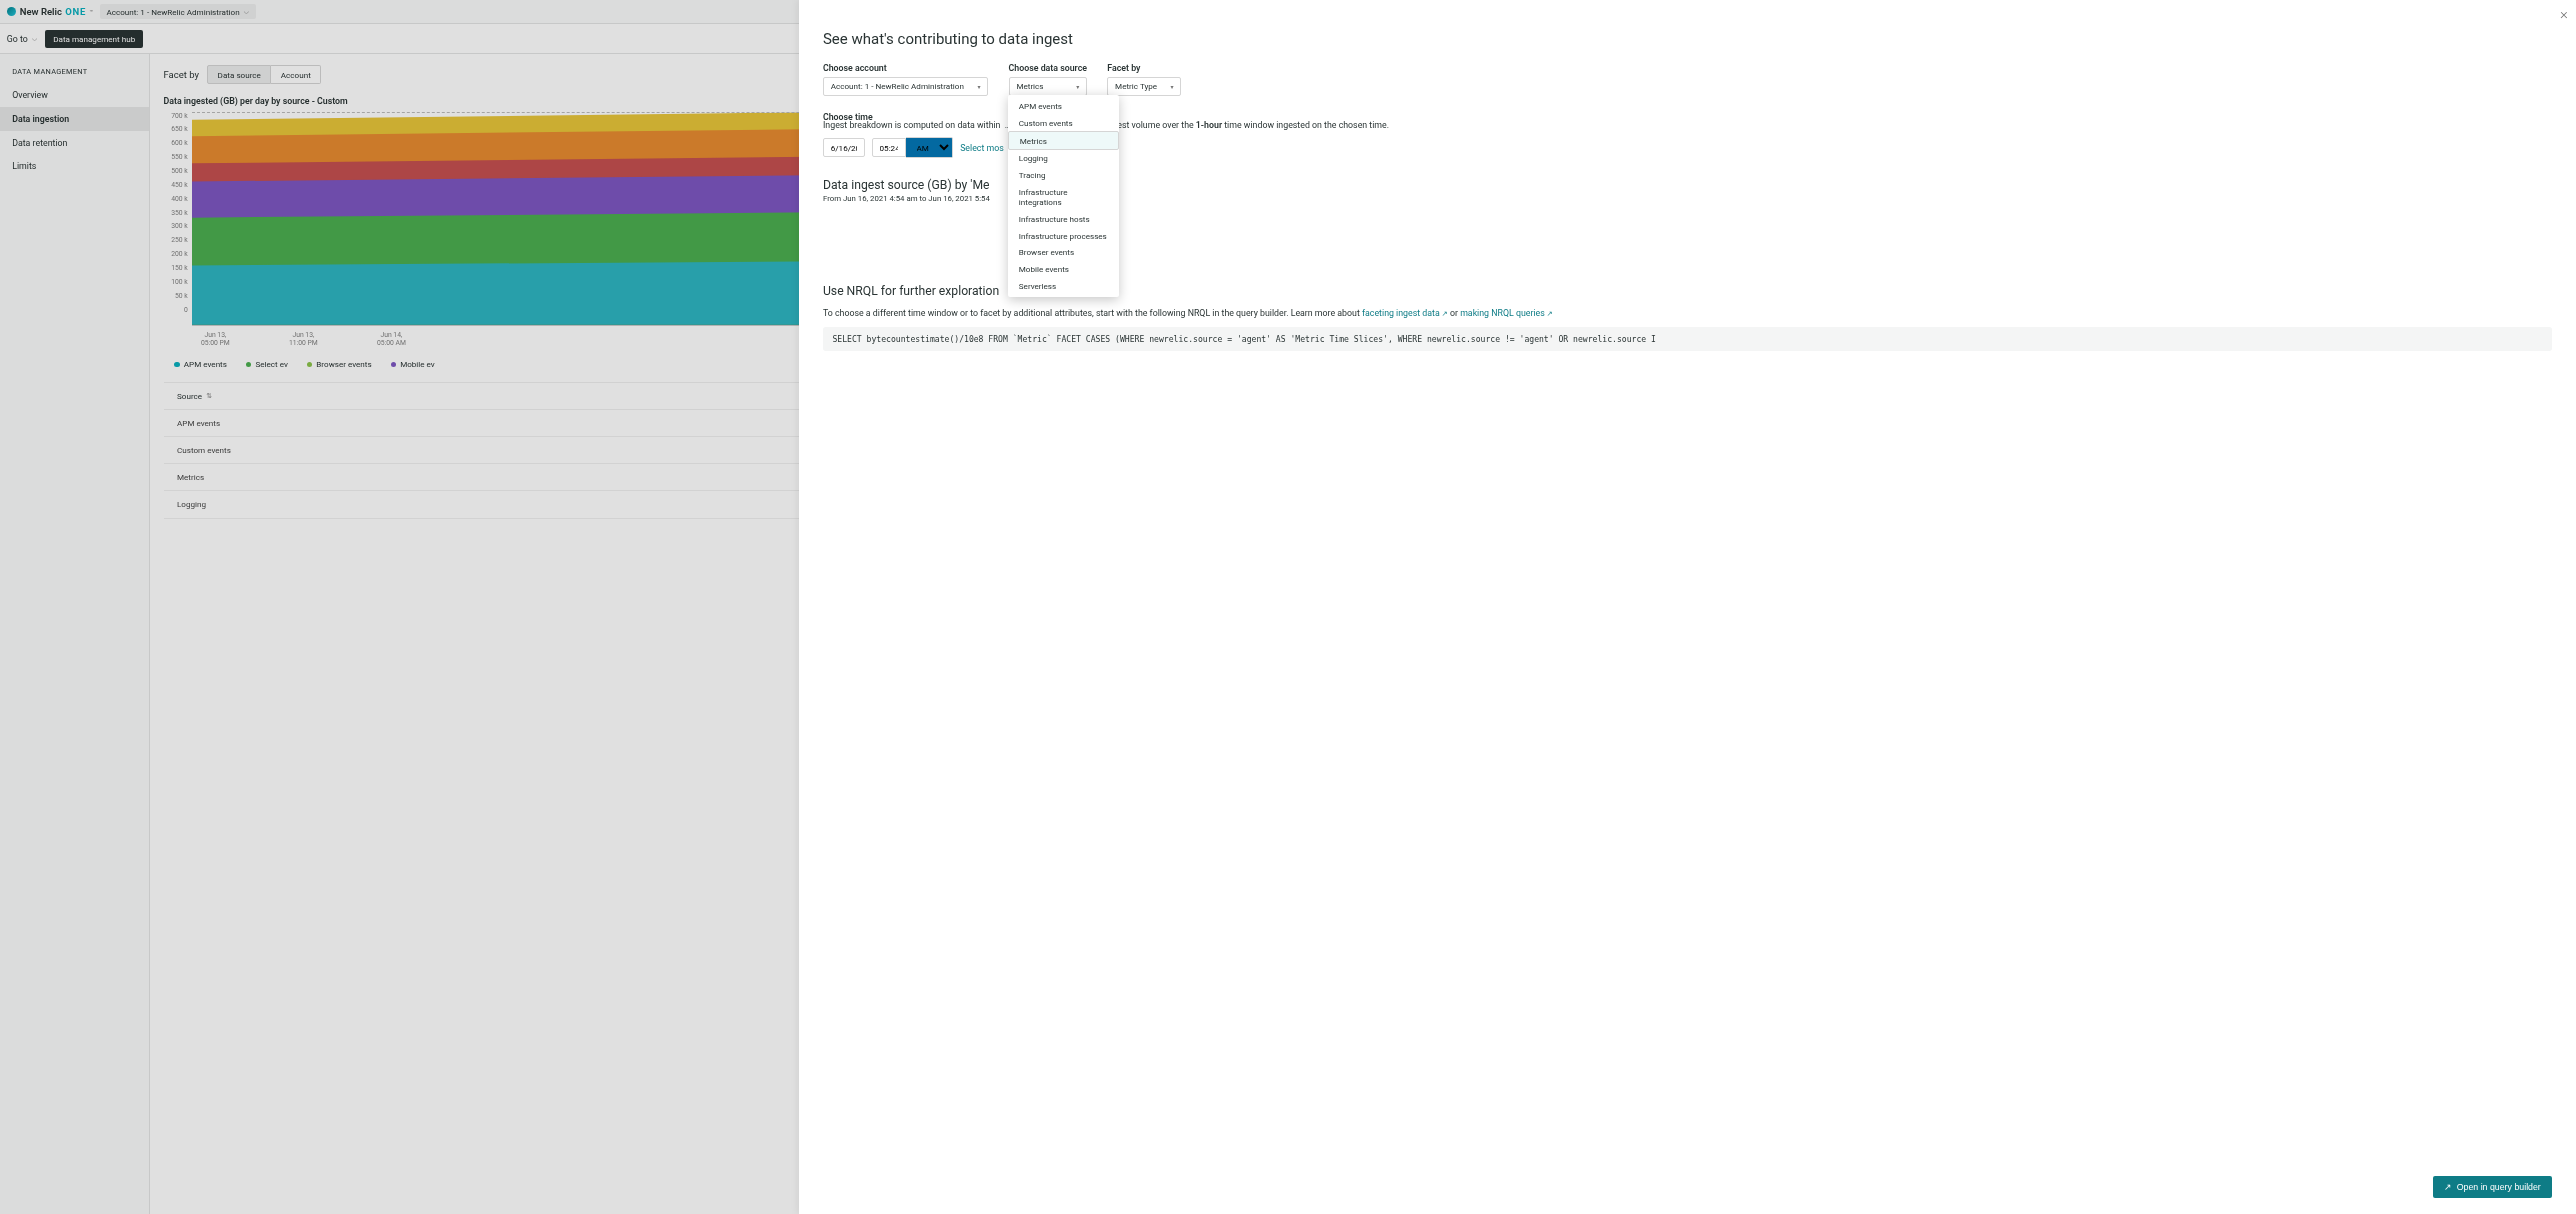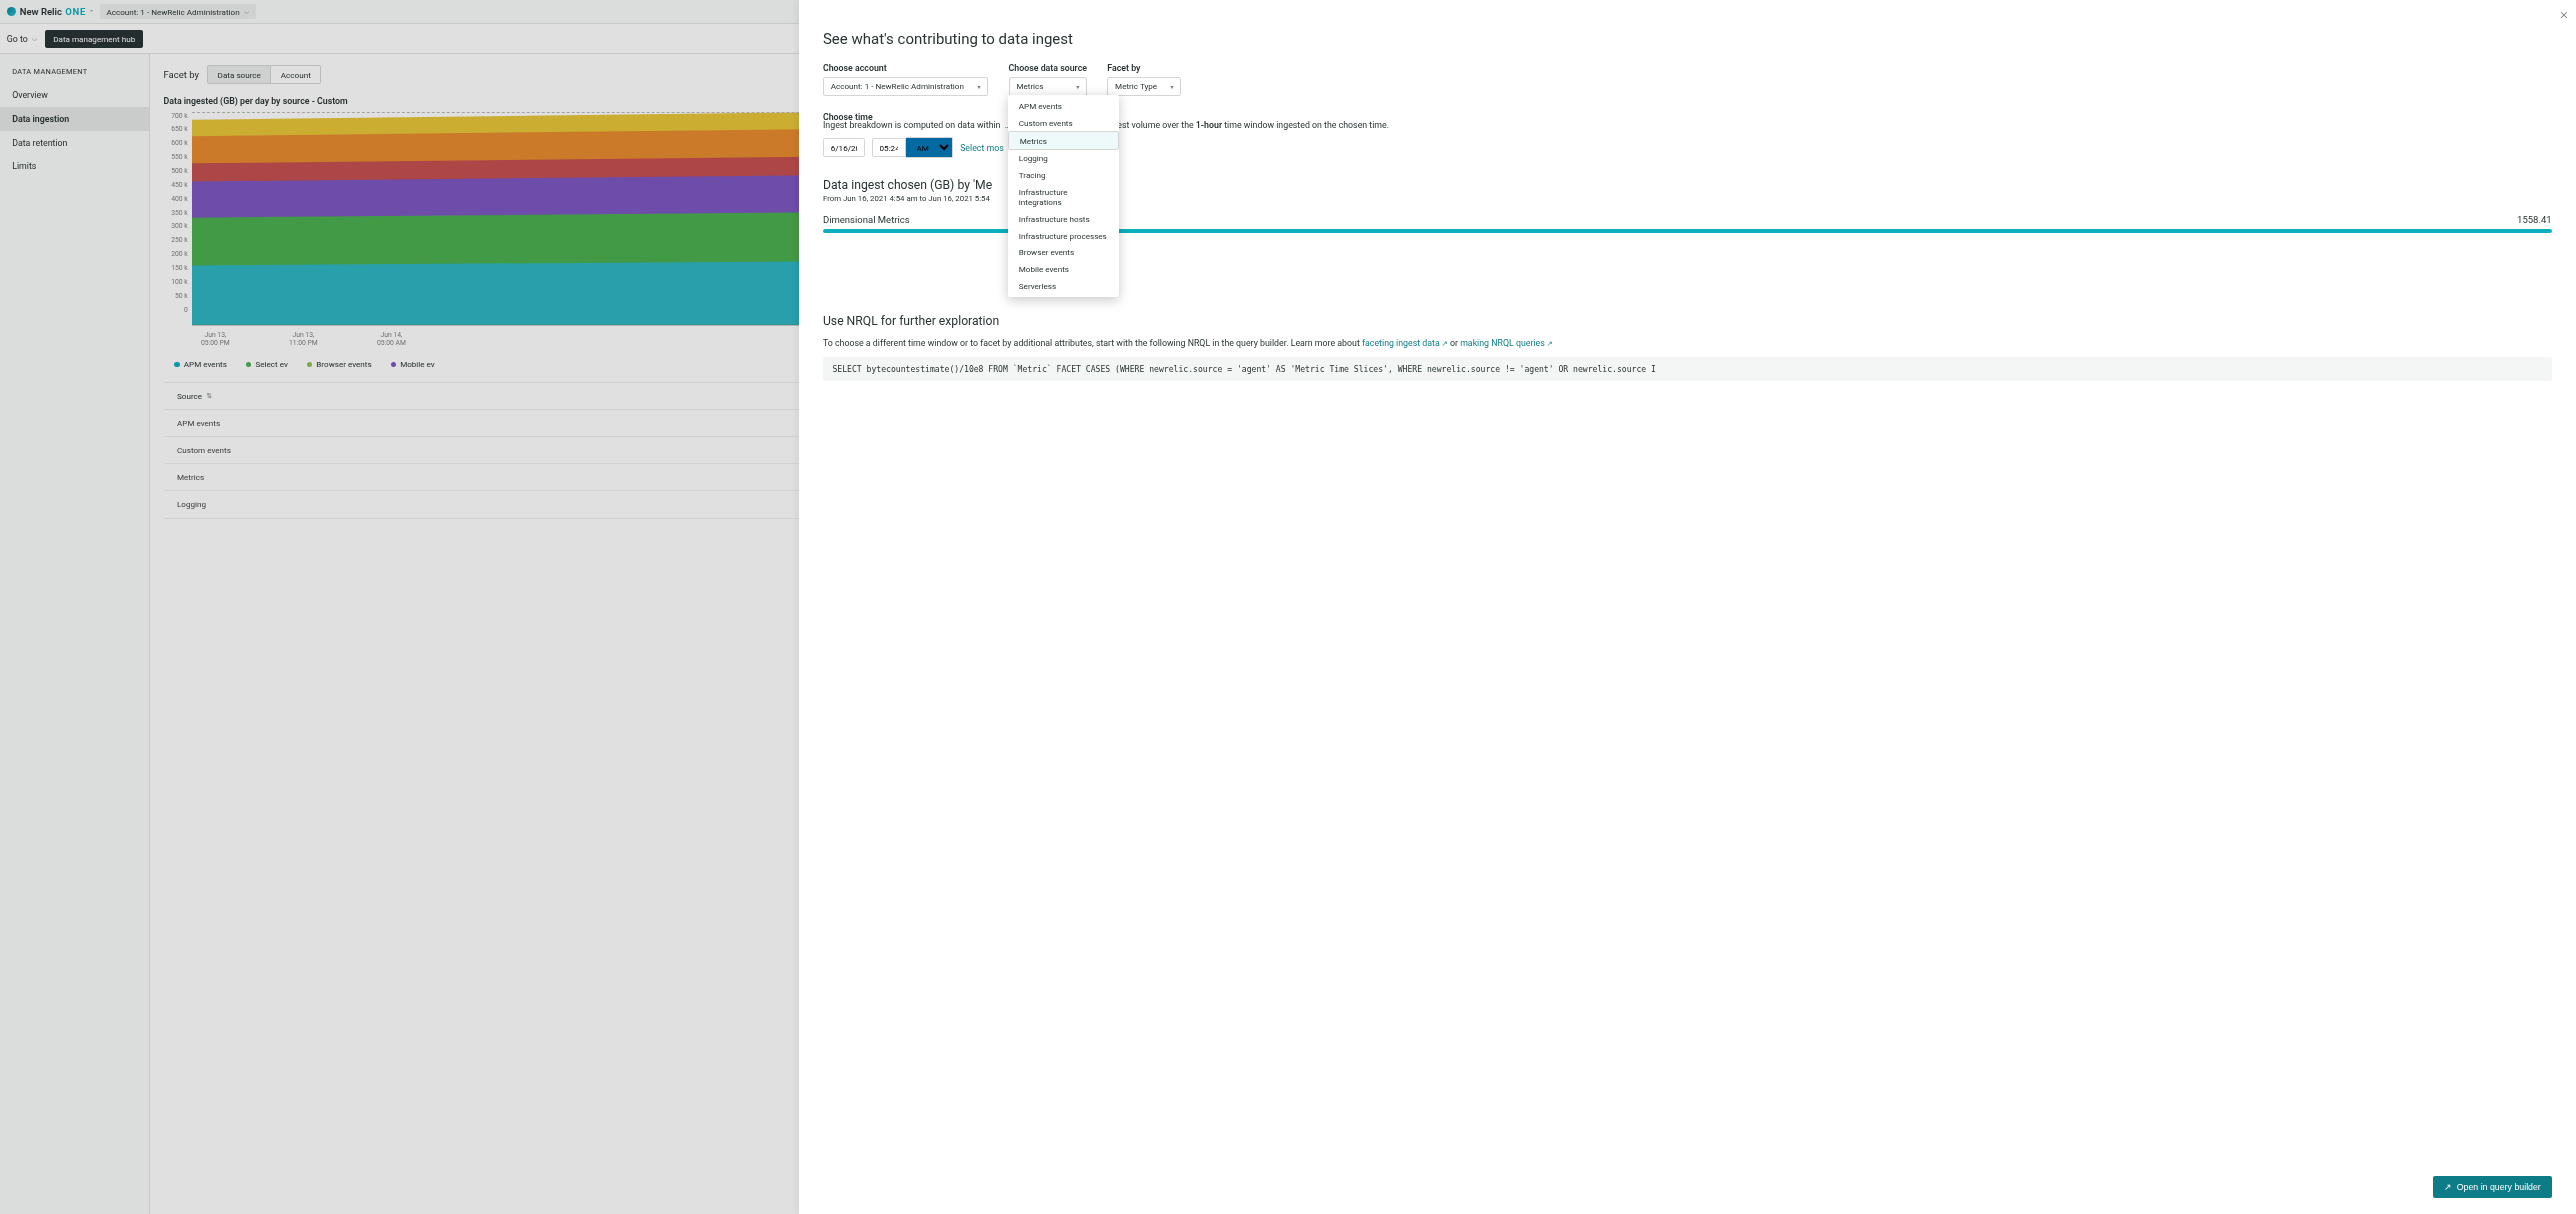--- a/index.html
+++ b/index.html
@@ -316,33 +316,24 @@
     <input class="txt-in" style="width: 42px;" value="6/16/2021">
     <div style="display:flex;align-items:center;">
       <input class="txt-in" style="width: 34px; border-radius: 2px 0px 0px 2px;" value="05:24">
       <select class="txt-in ampm" style="border-left:none;border-radius:0 2px 2px 0;">
         <option>AM</option>
       </select>
     </div>
     <span class="linkish">Select mos</span>
   </div>
 
-  <h2>Data ingest chosen (GB) by 'Me</h2>
+  <h2>Data ingest source (GB) by 'Me</h2>
   <div class="subt">From Jun 16, 2021 4:54 am to Jun 16, 2021 5:54</div>
 
   <div id="metric-rows">
-      <div class="metric-row">
-        <div class="metric-head">
-          <span>Dimensional Metrics</span>
-          <span>1558.41</span>
-        </div>
-        <div class="bar-bg">
-          <div class="bar-fill" style="width: 100%; background: rgb(10, 176, 191);"></div>
-        </div>
-      </div>
     </div>
 
   <h3>Use NRQL for further exploration</h3>
   <p class="body-p">
     <span>To choose a different time window or to facet by additional attributes, start with the following NRQL in the query builder. Learn more about </span>
     <a href="#" class="ext-icon">faceting ingest data</a>
     <span> or </span>
     <a href="#" class="ext-icon">making NRQL queries</a>
   </p>
   <div class="code-block">SELECT bytecountestimate()/10e8 FROM `Metric` FACET CASES (WHERE newrelic.source = 'agent' AS 'Metric Time Slices', WHERE newrelic.source != 'agent' OR newrelic.source I</div>

